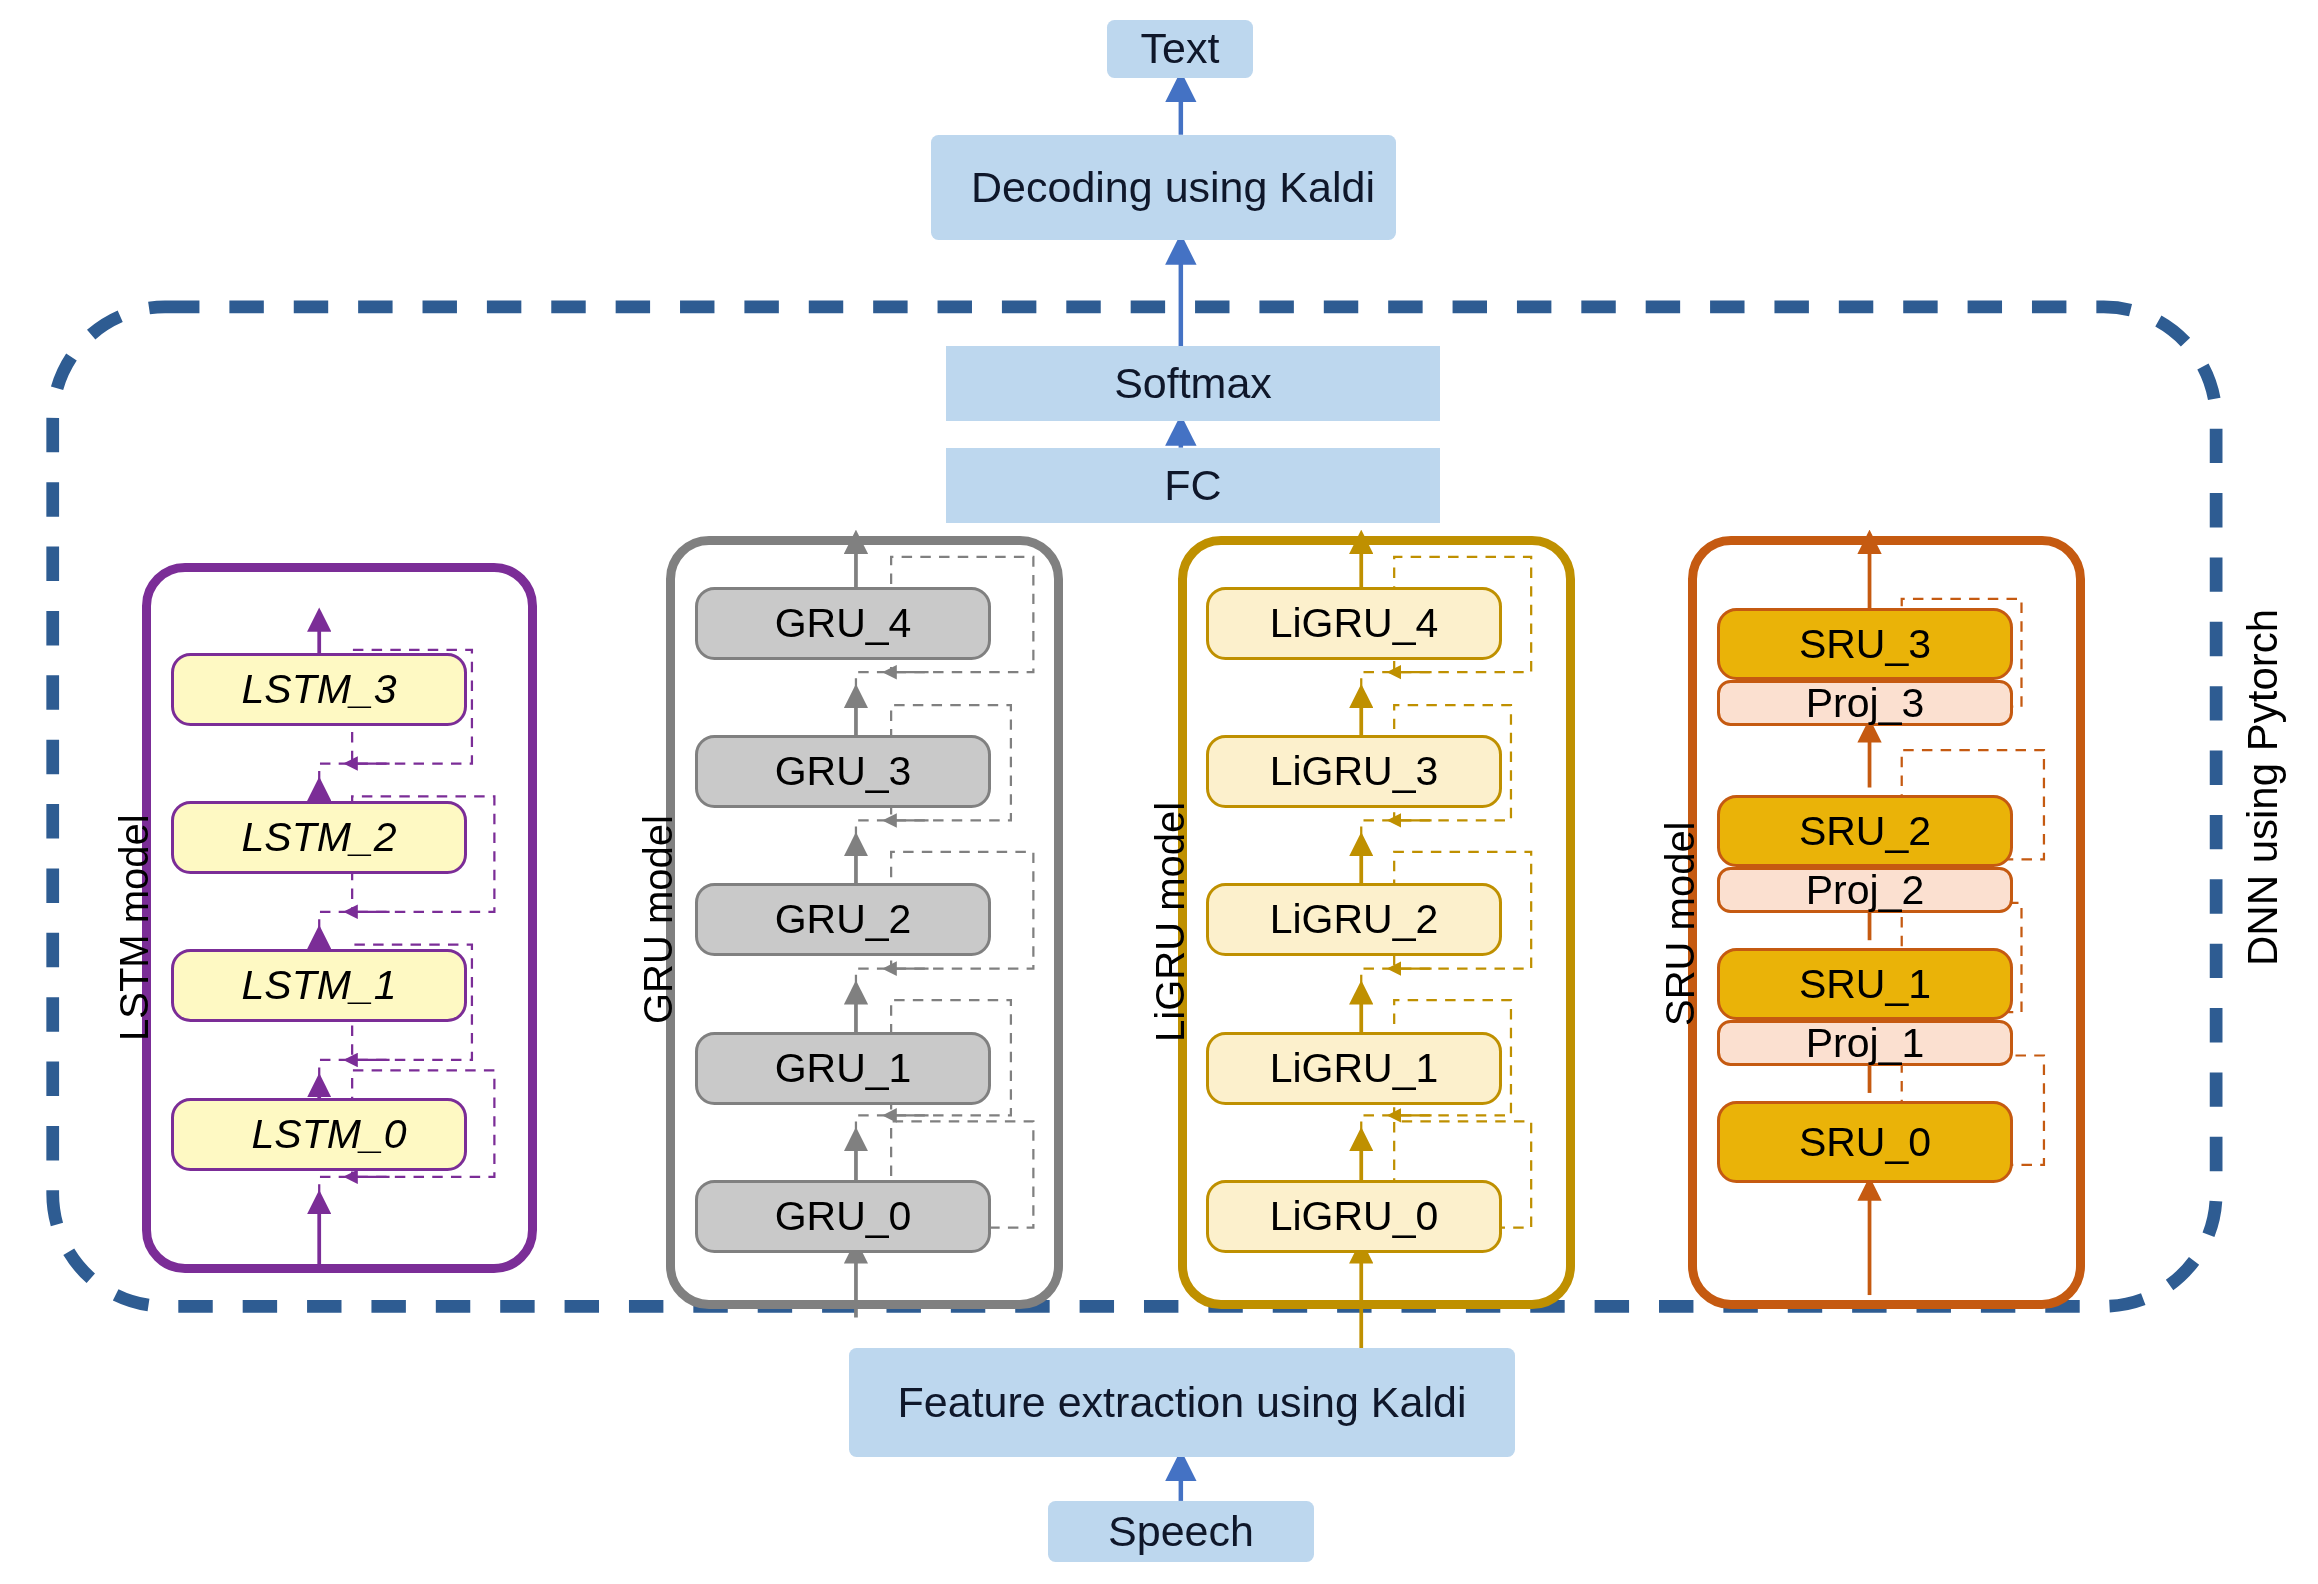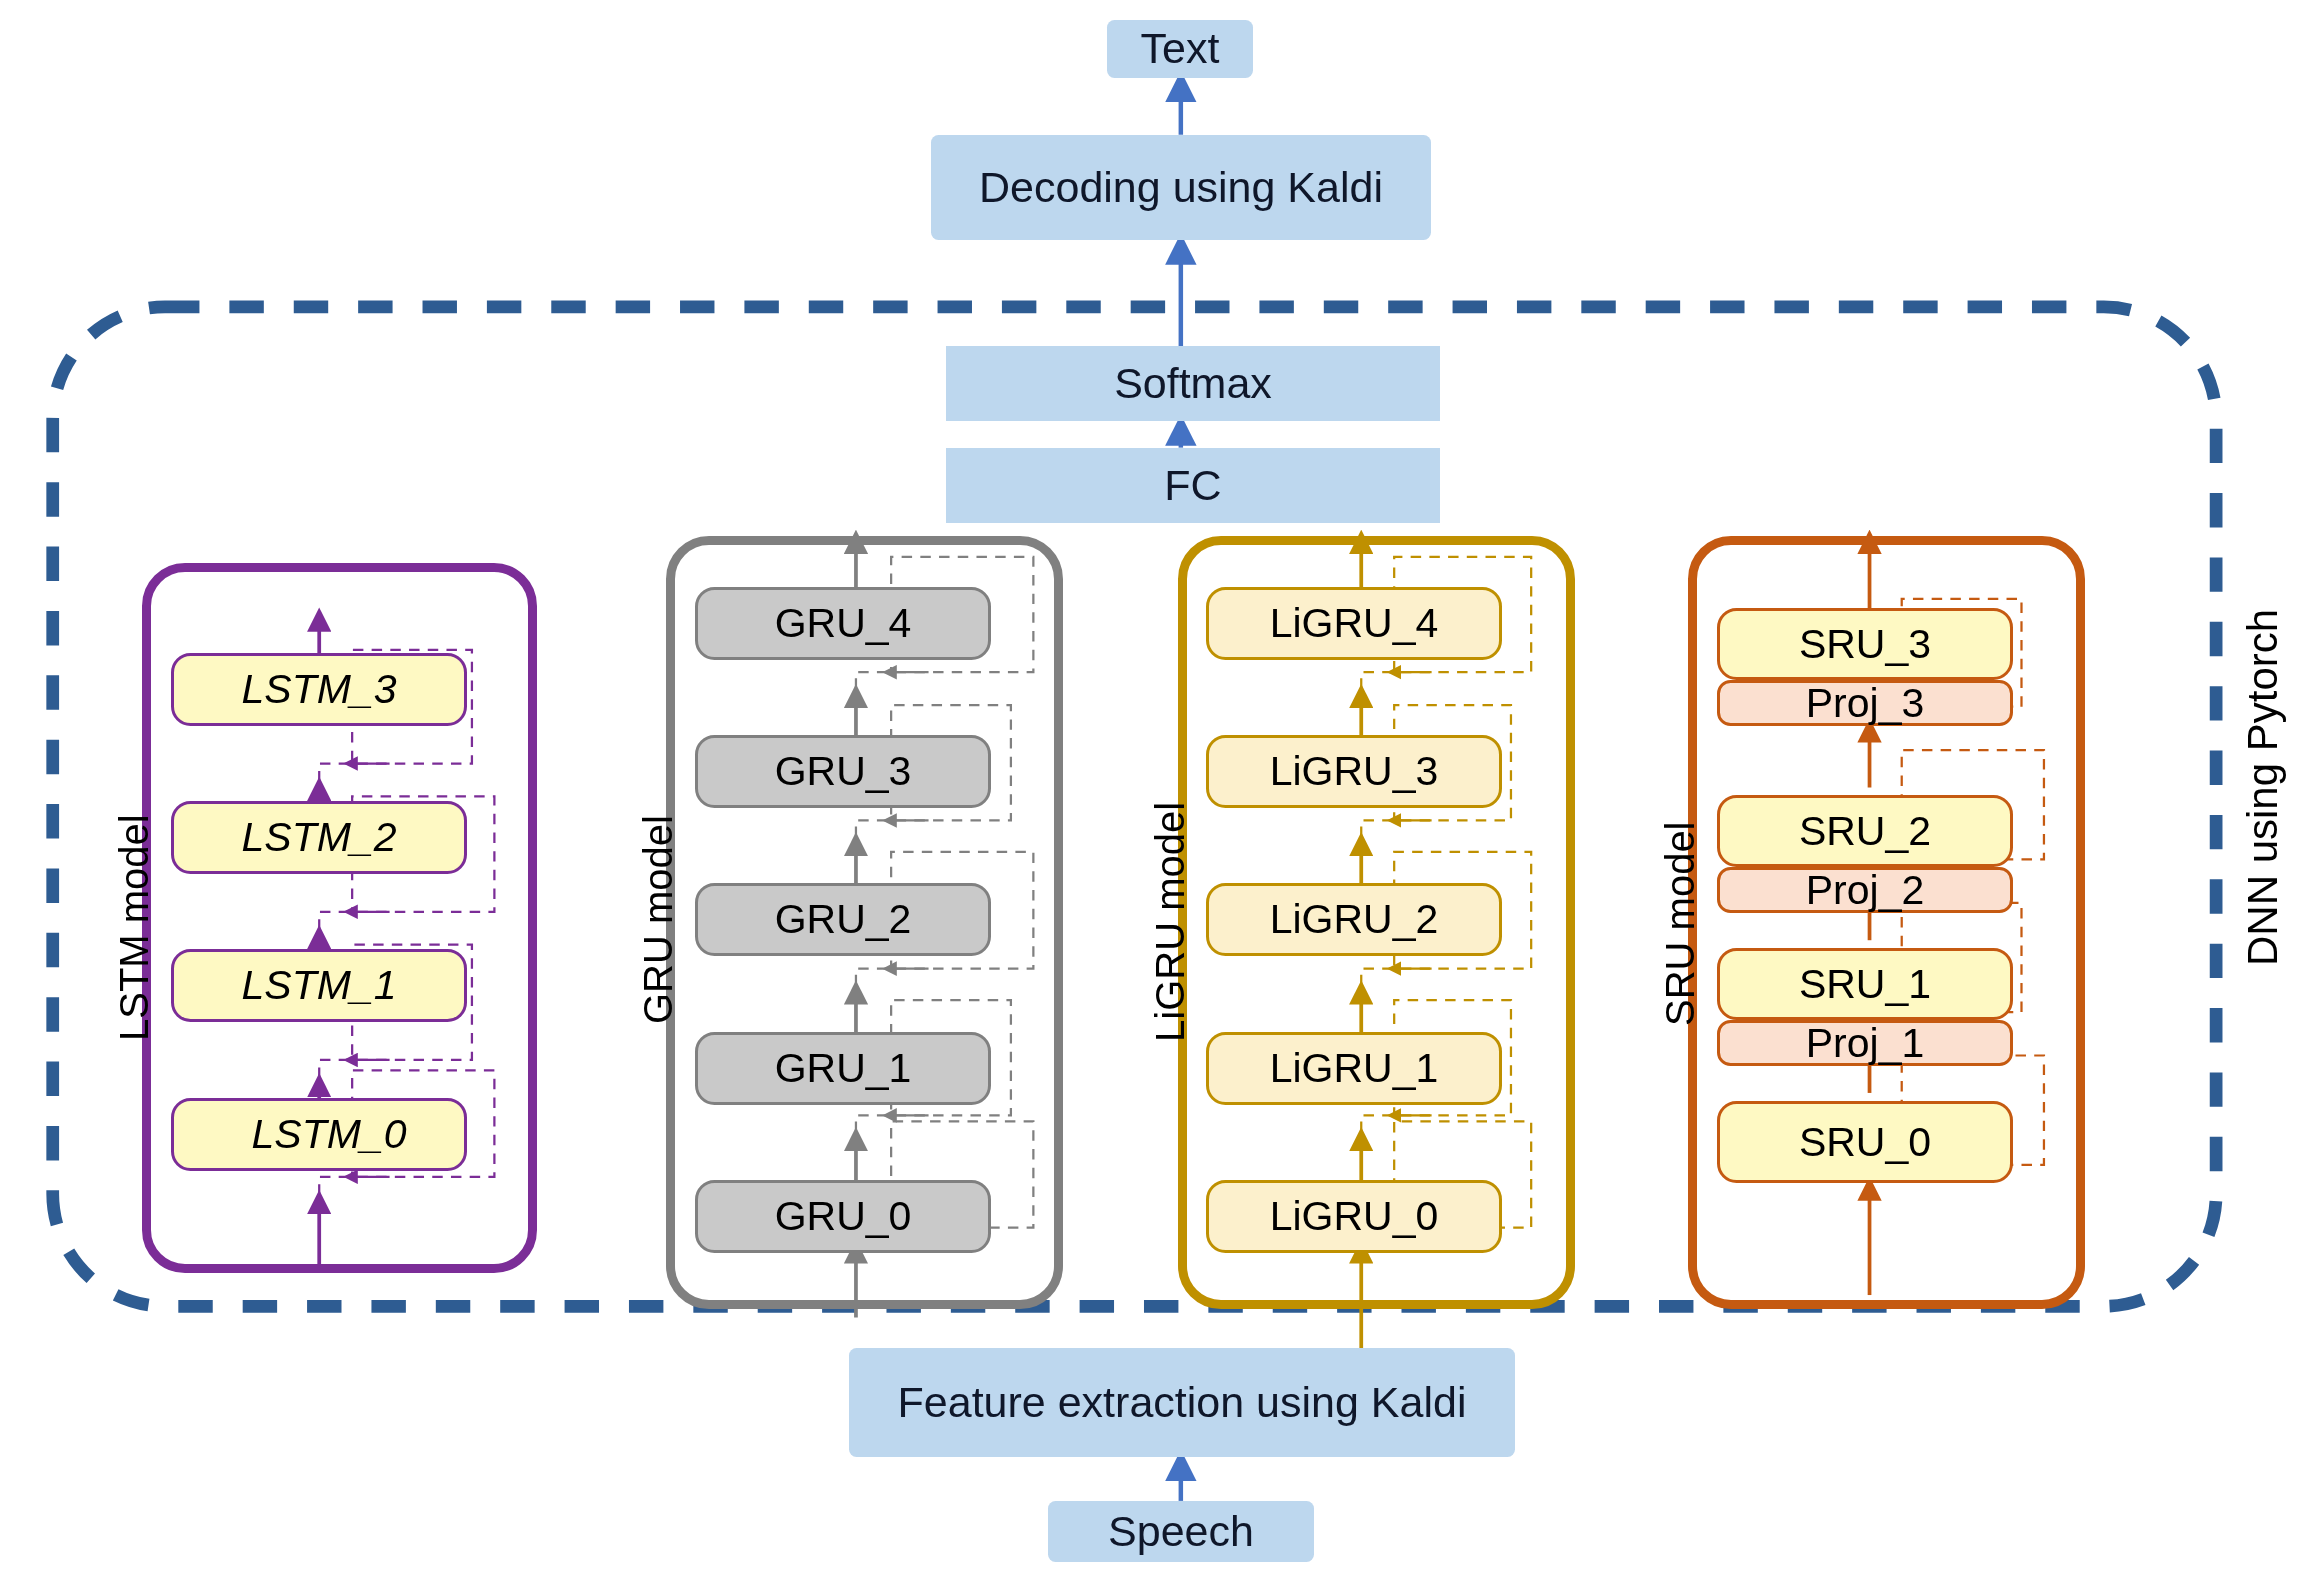--- a/index.html
+++ b/index.html
@@ -52,21 +52,21 @@
     color:#000;
     border-style:solid;
     border-width:3.7px;
     border-radius:19.5px;
     box-sizing:border-box;
     white-space:nowrap;
   }
   .cell.lstm {background:#fef9c3;border-color:#7B2D97;font-style:italic;}
   .cell.gru  {background:#C9C9C9;border-color:#808080;}
   .cell.ligru{background:#FCF0CC;border-color:#BF9000;}
-  .cell.sru  {background:#fef9c3;border-color:#C55A11;}
+  .cell.sru  {background:#eab308;border-color:#C55A11;}
   .cell.proj {background:#FBE0D0;border-color:#C55A11;border-radius:13.5px;}
 </style>
 </head>
 <body>
 
 <div id="stage">
 
   <svg class="svg-layer" viewBox="0 0 3097 2116">
     <defs>
       <marker id="ah-blue" viewBox="0 0 10 10" refX="8" refY="5" markerWidth="7" markerHeight="7" orient="auto-start-reverse">
@@ -182,21 +182,21 @@
 
       <path d="M 2497,966 L 2497,944 L 2700,944 L 2700,800 L 2540,800 L 2540,944" fill="none" stroke="#C55A11" stroke-width="3" stroke-dasharray="14 11"></path>
       <line x1="2594" y1="944" x2="2535" y2="944" stroke="#C55A11" stroke-width="3" marker-end="url(#ah-orange)"></line>
     </g>
   </svg>
 
   <div class="vlabel big" style="left:2239px; top:966px;">DNN using Pytorch</div>
 
   <div class="bluebox" style="left:1107px; top:19.5px; width:146px; height:58px;">Text</div>
 
-  <div class="bluebox" style="left:931px; top:135px; width:500px; height:105px;">Decoding using Kaldi</div>
+  <div class="bluebox" style="left:931px; top:135px; width:446px; height:105px;padding-left:19px;">Decoding using Kaldi</div>
 
   <div class="bluebox sharp" style="left:946px; top:346px; width:494px; height:75px;">Softmax</div>
 
   <div class="bluebox sharp" style="left:946px; top:448px; width:494px; height:75px;">FC</div>
 
   <div class="bluebox" style="left:849px; top:1348px; width:666px; height:109px;">Feature extraction using Kaldi</div>
 
   <div class="bluebox" style="left:1048px; top:1501px; width:266px; height:61px;">Speech</div>
 
   <div class="group lstm" style="left:142px; top:563px; width:395px; height:710px;"></div>

